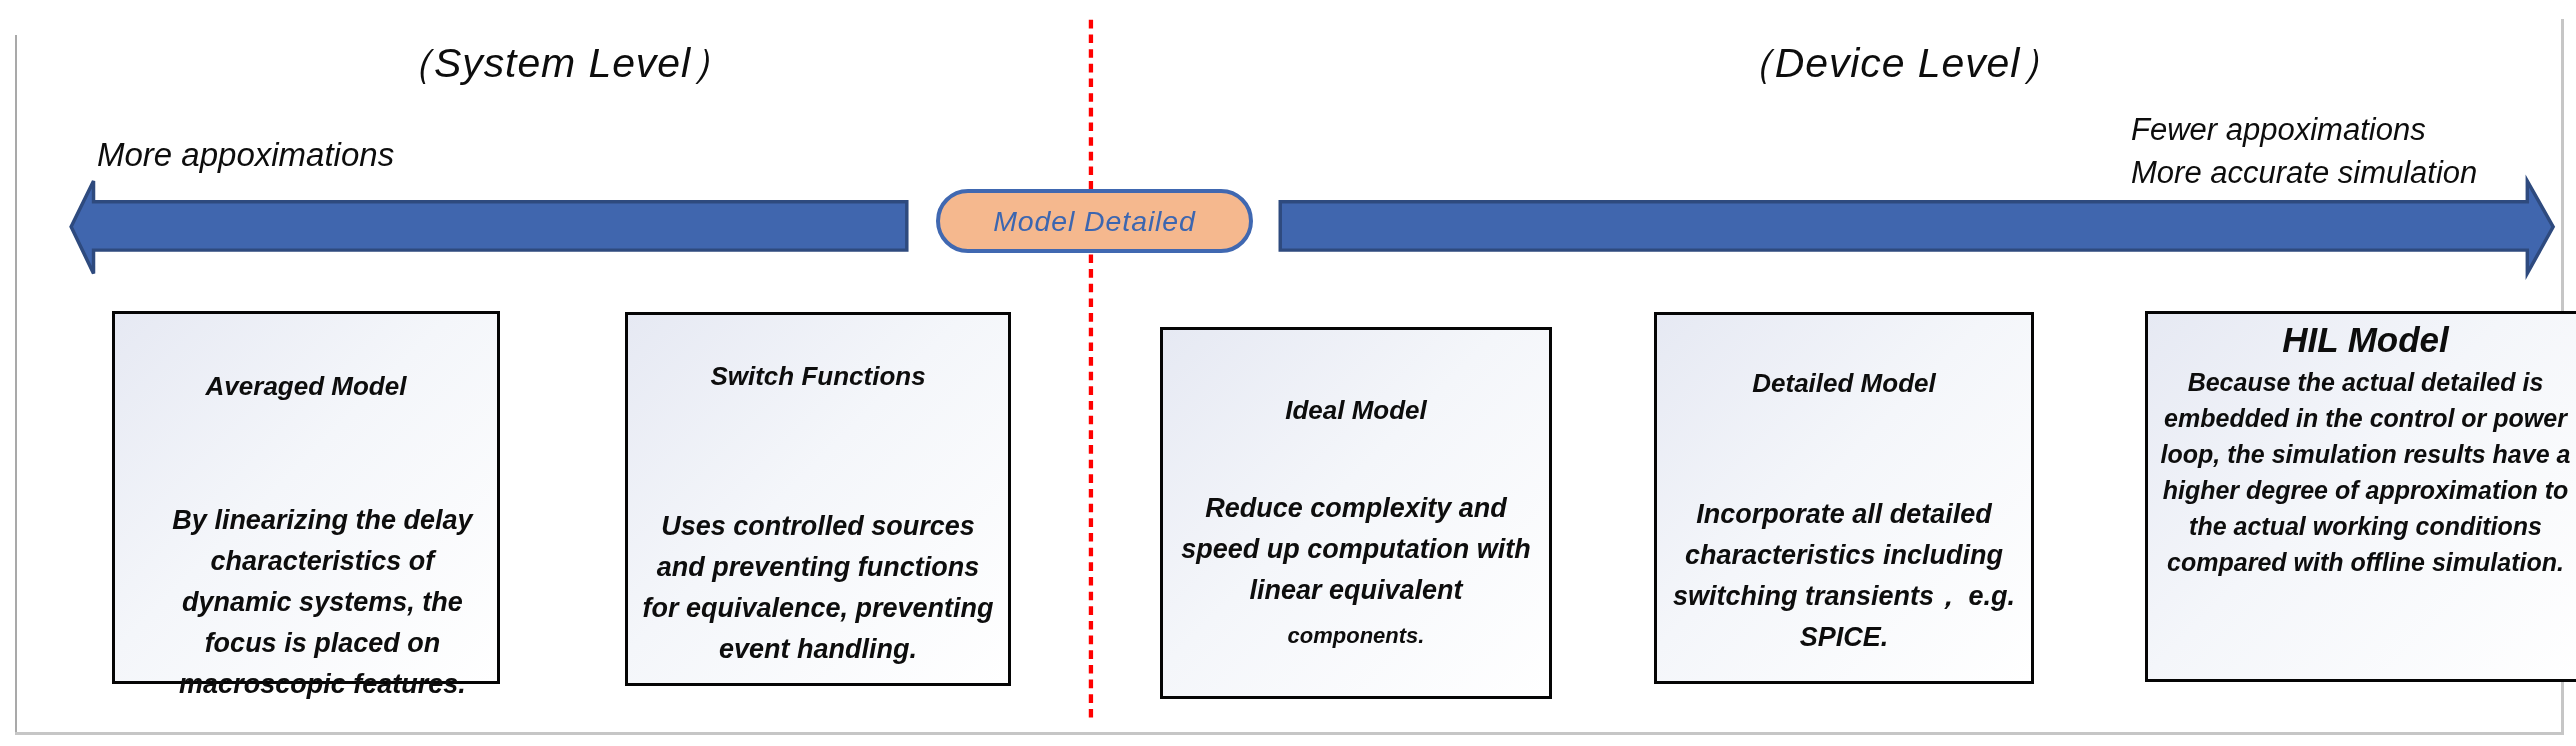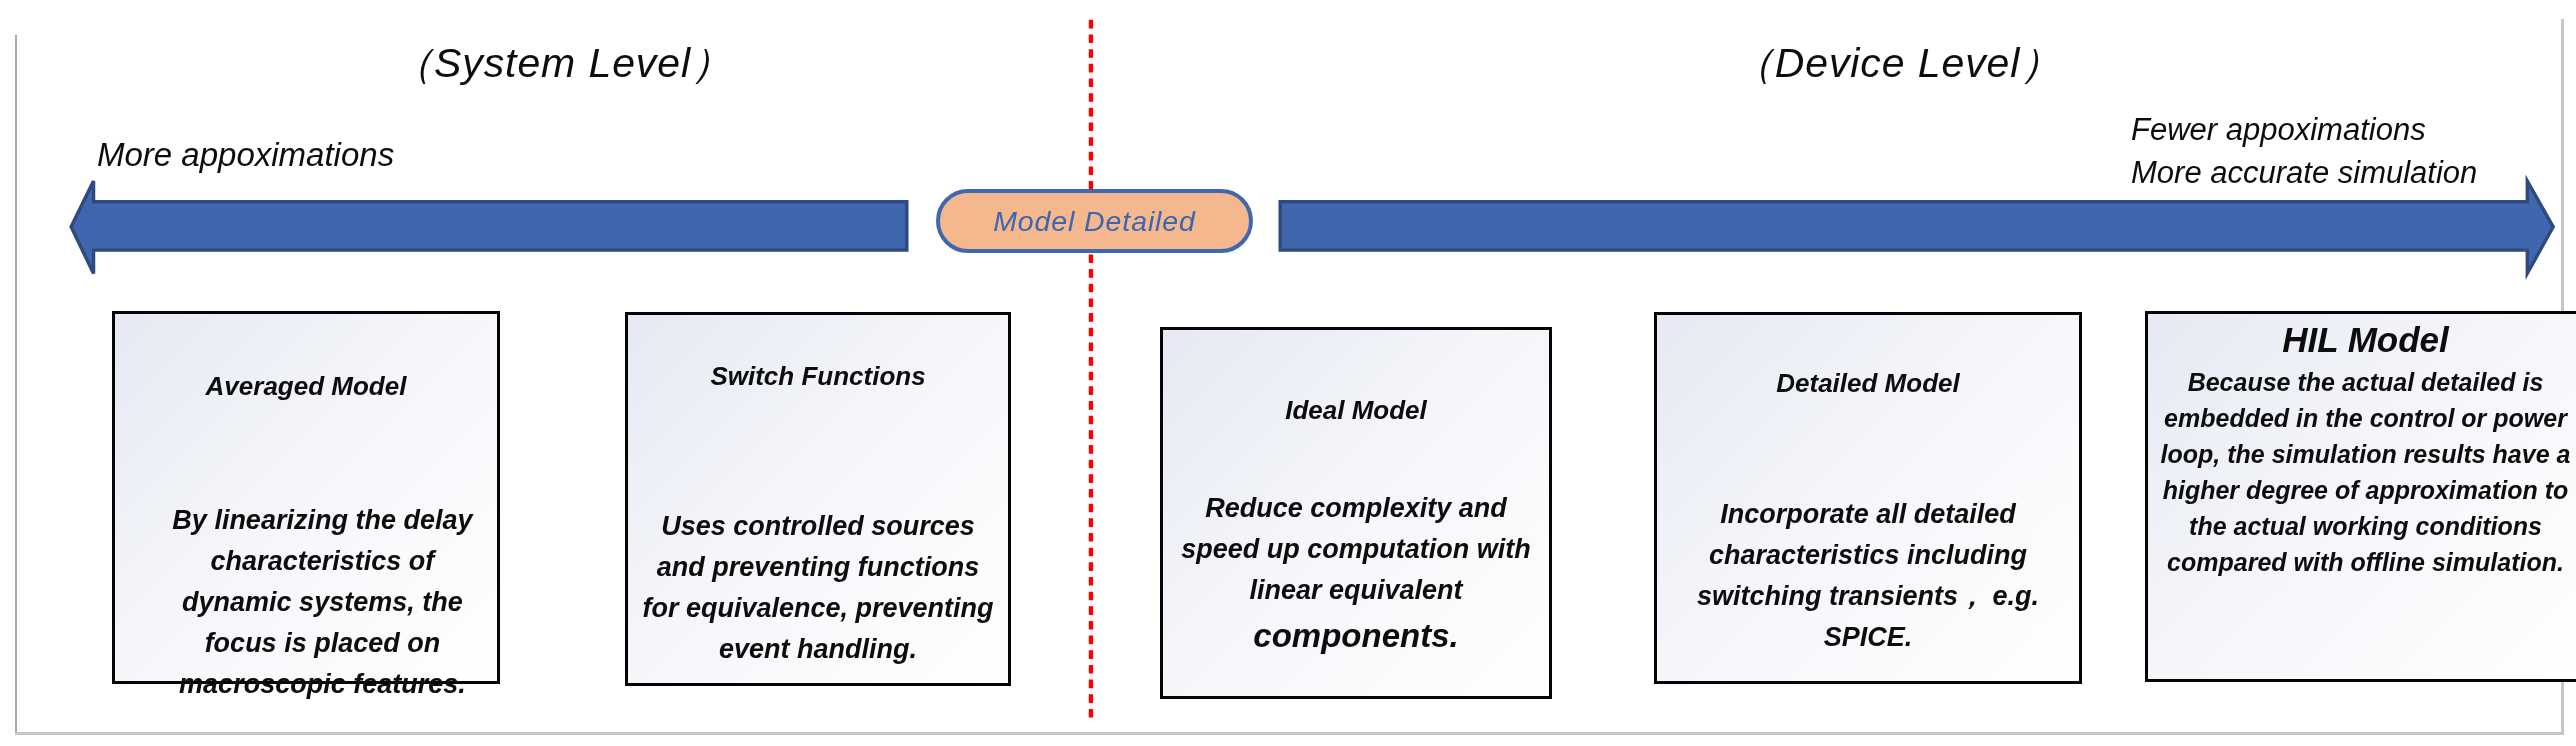--- a/index.html
+++ b/index.html
@@ -65,21 +65,21 @@
   .mbox {
     position: absolute;
     box-sizing: border-box;
     border: 3.5px solid #050505;
     background: linear-gradient(135deg, #e6e9f3 0%, #f4f6fa 45%, #ffffff 100%);
     text-align: center;
   }
   .b1 { left: 112px;  top: 311px; width: 388px; height: 373px; }
   .b2 { left: 625px;  top: 312px; width: 386px; height: 374px; }
   .b3 { left: 1160px; top: 312px; width: 392px; height: 372px; margin-top: 15px; }
-  .b4 { left: 1654px; top: 312px; width: 428px; height: 372px; }
+  .b4 { left: 1654px; top: 312px; width: 380px; height: 372px; }
   .b5 { left: 2145px; top: 311px; width: 441px; height: 371px; }
 
   .mbox-title {
     font-size: 26px;
     font-weight: bold;
     font-style: italic;
     line-height: 41px;
   }
   .mbox-body {
     font-size: 27px;
@@ -87,21 +87,21 @@
     font-style: italic;
     line-height: 41px;
     padding: 0 11.2px;
   }
   .b1 .mbox-title { margin-top: 52px; }
   .b1 .mbox-body  { margin-top: 93px; padding-left: 44px; }
   .b2 .mbox-title { margin-top: 41px; }
   .b2 .mbox-body  { margin-top: 109px; }
   .b3 .mbox-title { margin-top: 60px; }
   .b3 .mbox-body  { margin-top: 57px; }
-  .b3 .mbox-body2 { font-size: 33px; font-weight: bold; font-style: italic; line-height: 41px; margin-top: 3.5px; }
+  .b3 .mbox-body2 { font-size: 22px; font-weight: bold; font-style: italic; line-height: 41px; margin-top: 3.5px; }
   .b4 .mbox-title { margin-top: 48px; }
   .b4 .mbox-body  { margin-top: 90px; }
   .b5 .mbox-title { margin-top: 5.2px; font-size: 35px; }
   .b5 .mbox-body  { margin-top: 4.3px; font-size: 25px; line-height: 36px; padding: 0 8.6px; }
 </style>
 </head>
 <body>
 
 <div class="canvas">
 

